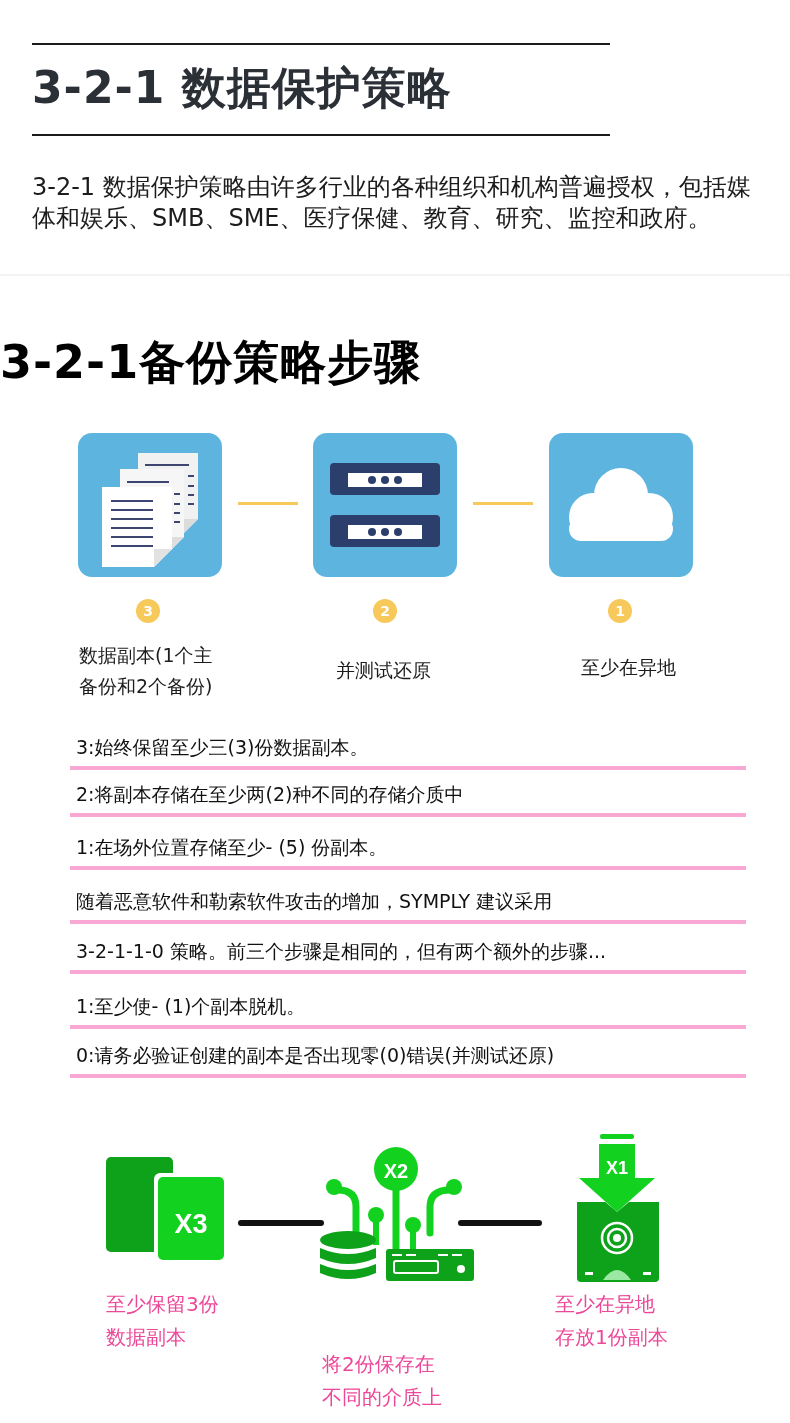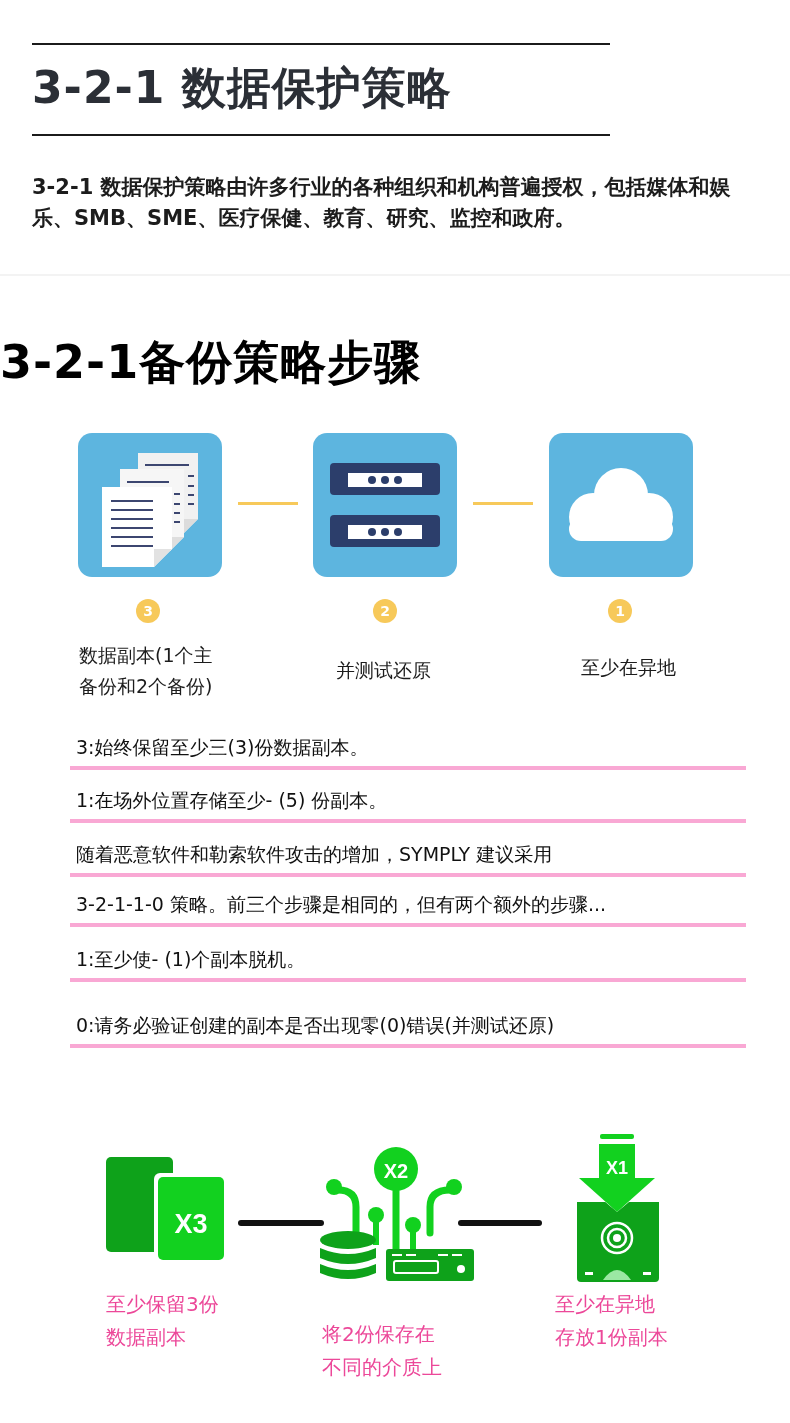--- a/index.html
+++ b/index.html
@@ -4,21 +4,21 @@
 <style>
   * { box-sizing: border-box; margin: 0; padding: 0; }
   html, body { width: 790px; height: 1423px; background: #ffffff; overflow: hidden; }
   body { position: relative; font-family: "DejaVu Sans", "Liberation Sans", sans-serif; color: #111; }
 
   .abs { position: absolute; }
 
   
   .rule { position: absolute; left: 32px; width: 578px; height: 2px; background: #1b1b1b; }
   .main-title { position: absolute; left: 32px; top: 58px; font-size: 44px; line-height: 60px; color: #2b2f36; letter-spacing: 1px; white-space: nowrap; }
-  .intro { position: absolute; left: 32px; top: 172px; width: 720px; font-size: 21px; line-height: 31px; color: #1c1c1c; font-weight: bold; }
+  .intro { position: absolute; left: 32px; top: 172px; width: 720px; font-size: 24px; line-height: 31px; color: #1c1c1c; }
 
   .section-sep { position: absolute; left: 0; top: 274px; width: 790px; height: 2px; background: #f3f3f3; }
 
   .steps-title { position: absolute; left: 0; top: 330px; width: 790px; text-align: left; font-size: 46px; line-height: 64px; color: #000; letter-spacing: 1px; }
 
   
   .card { position: absolute; top: 433px; width: 144px; height: 144px; border-radius: 14px; background: #5db5df; }
   .connector { position: absolute; top: 502px; width: 60px; height: 3px; background: #f7c95a; }
 
   .badge { position: absolute; top: 599px; width: 24px; height: 24px; border-radius: 50%; background: #f7c95a; color: #fff; font-size: 14px; font-weight: bold; text-align: center; line-height: 24px; }
@@ -116,33 +116,36 @@
   <div>数据副本(1个主</div>
   <div>备份和2个备份)</div>
 </div>
 <div class="step-label" style="left:336px; top:655px;">并测试还原</div>
 <div class="step-label" style="left:581px; top:652px;">至少在异地</div>
 
 <div class="rows">
   <div class="row" style="height:40px;">
       <span>3:始终保留至少三(3)份数据副本。</span>
     </div>
+  <div class="row" style="height:47px;">
+      <span>2:将副本存储在至少两(2)种不同的存储介质中</span>
+    </div>
   <div class="row" style="height:53px;">
       <span>1:在场外位置存储至少- (5) 份副本。</span>
     </div>
   <div class="row" style="height:54px;">
       <span>随着恶意软件和勒索软件攻击的增加，SYMPLY 建议采用</span>
     </div>
   <div class="row" style="height:50px;">
       <span>3-2-1-1-0 策略。前三个步骤是相同的，但有两个额外的步骤...</span>
     </div>
   <div class="row" style="height:55px;">
       <span>1:至少使- (1)个副本脱机。</span>
     </div>
-  <div class="row" style="height:66px;">
+  <div class="row" style="height:49px;">
       <span>0:请务必验证创建的副本是否出现零(0)错误(并测试还原)</span>
     </div>
 </div>
 
 <svg class="abs" style="left:106px; top:1155px;" width="120" height="105" viewBox="0 0 120 105">
   <rect x="0" y="2" width="67" height="95" rx="5" class="g-dark"></rect>
   <rect x="48" y="18" width="72" height="87" rx="6" fill="#ffffff"></rect>
   <rect x="52" y="22" width="66" height="83" rx="5" class="g-light"></rect>
   <text x="85" y="78" text-anchor="middle" font-family="Liberation Sans, sans-serif" font-weight="bold" font-size="27" fill="#ffffff">X3</text>
 </svg>
@@ -191,20 +194,20 @@
   <circle cx="40" cy="106" r="4" fill="#ffffff"></circle>
   <rect x="8" y="140" width="8" height="3" fill="#ffffff"></rect>
   <rect x="66" y="140" width="8" height="3" fill="#ffffff"></rect>
   <path d="M26 148 Q40 128 54 148 Z" fill="#9be8a3"></path>
 </svg>
 
 <div class="bottom-label" style="left:106px; top:1288px;">
   <div>至少保留3份</div>
   <div>数据副本</div>
 </div>
-<div class="bottom-label" style="left:322px; top:1318px;">
+<div class="bottom-label" style="left:322px; top:1348px;">
   <div>将2份保存在</div>
   <div>不同的介质上</div>
 </div>
 <div class="bottom-label" style="left:555px; top:1288px;">
   <div>至少在异地</div>
   <div>存放1份副本</div>
 </div>
 
 </body></html>

